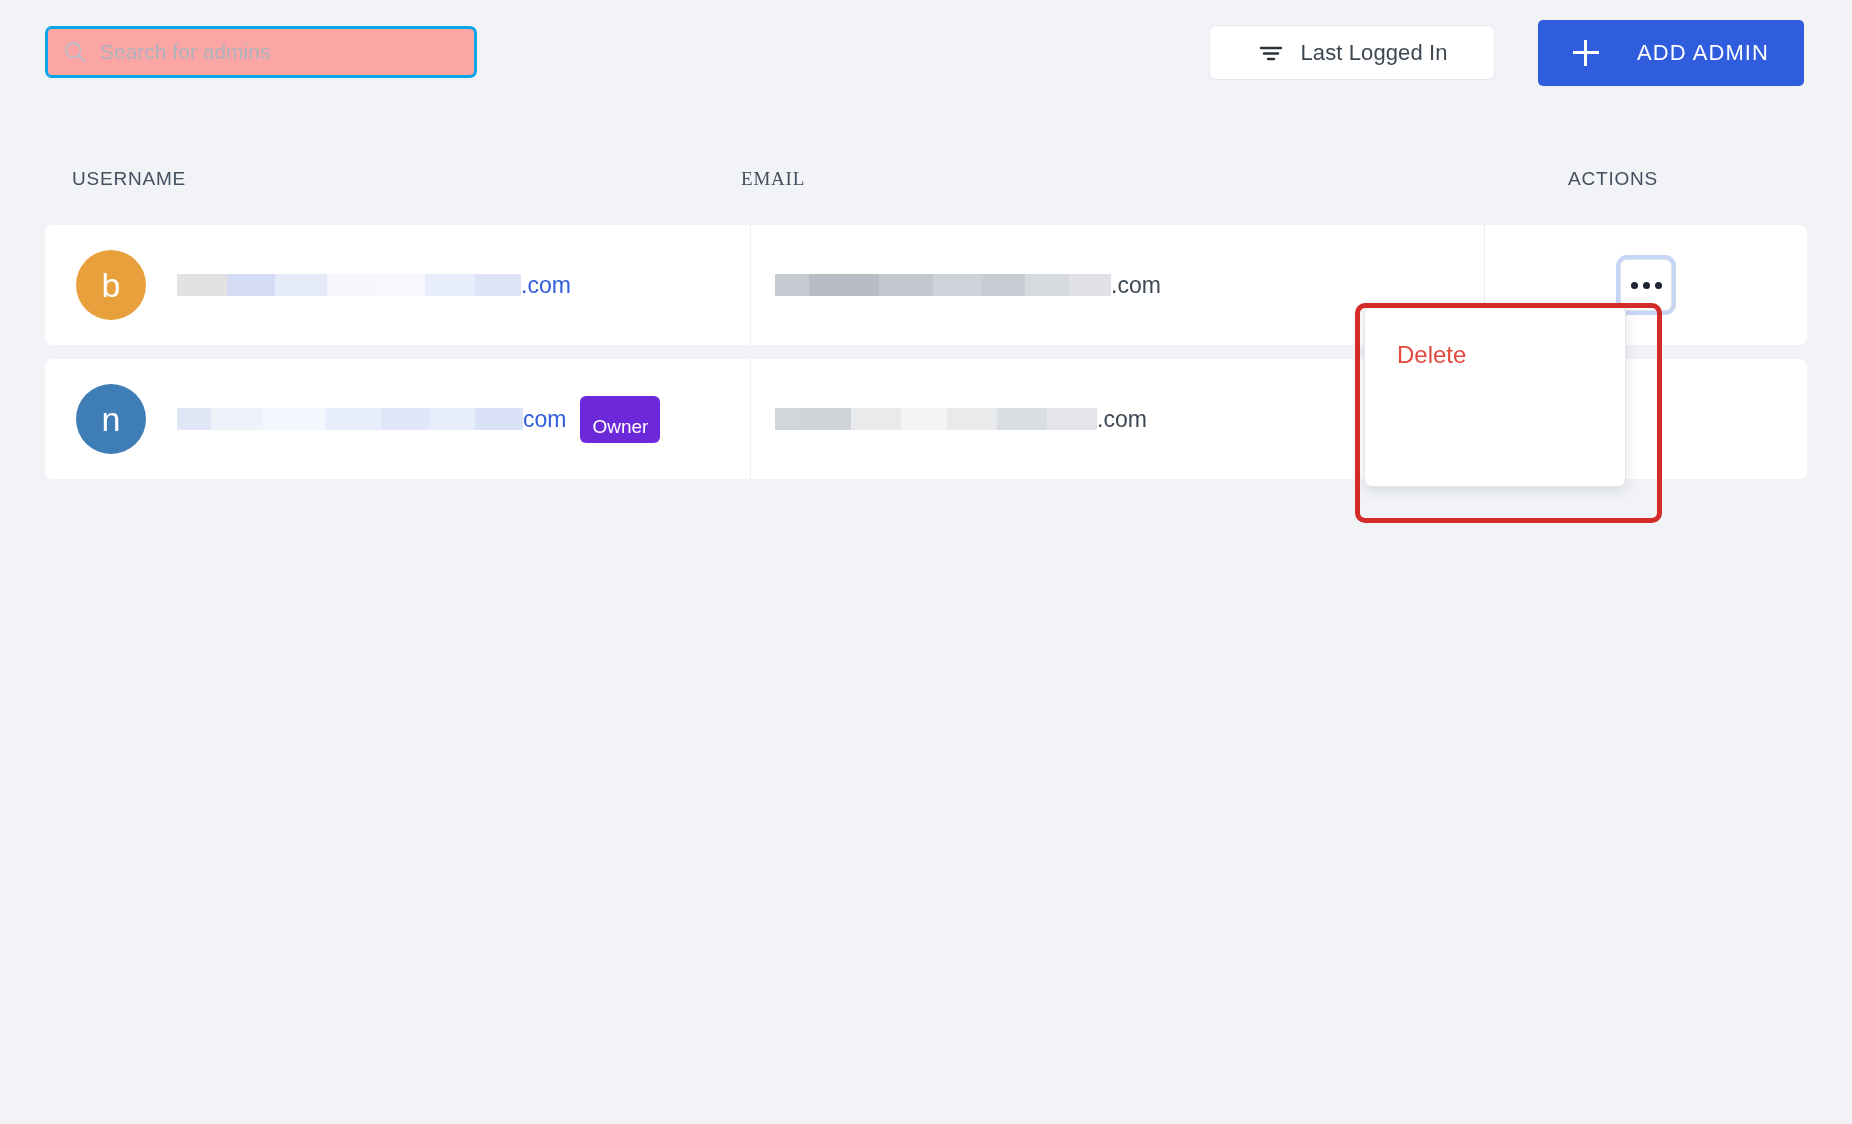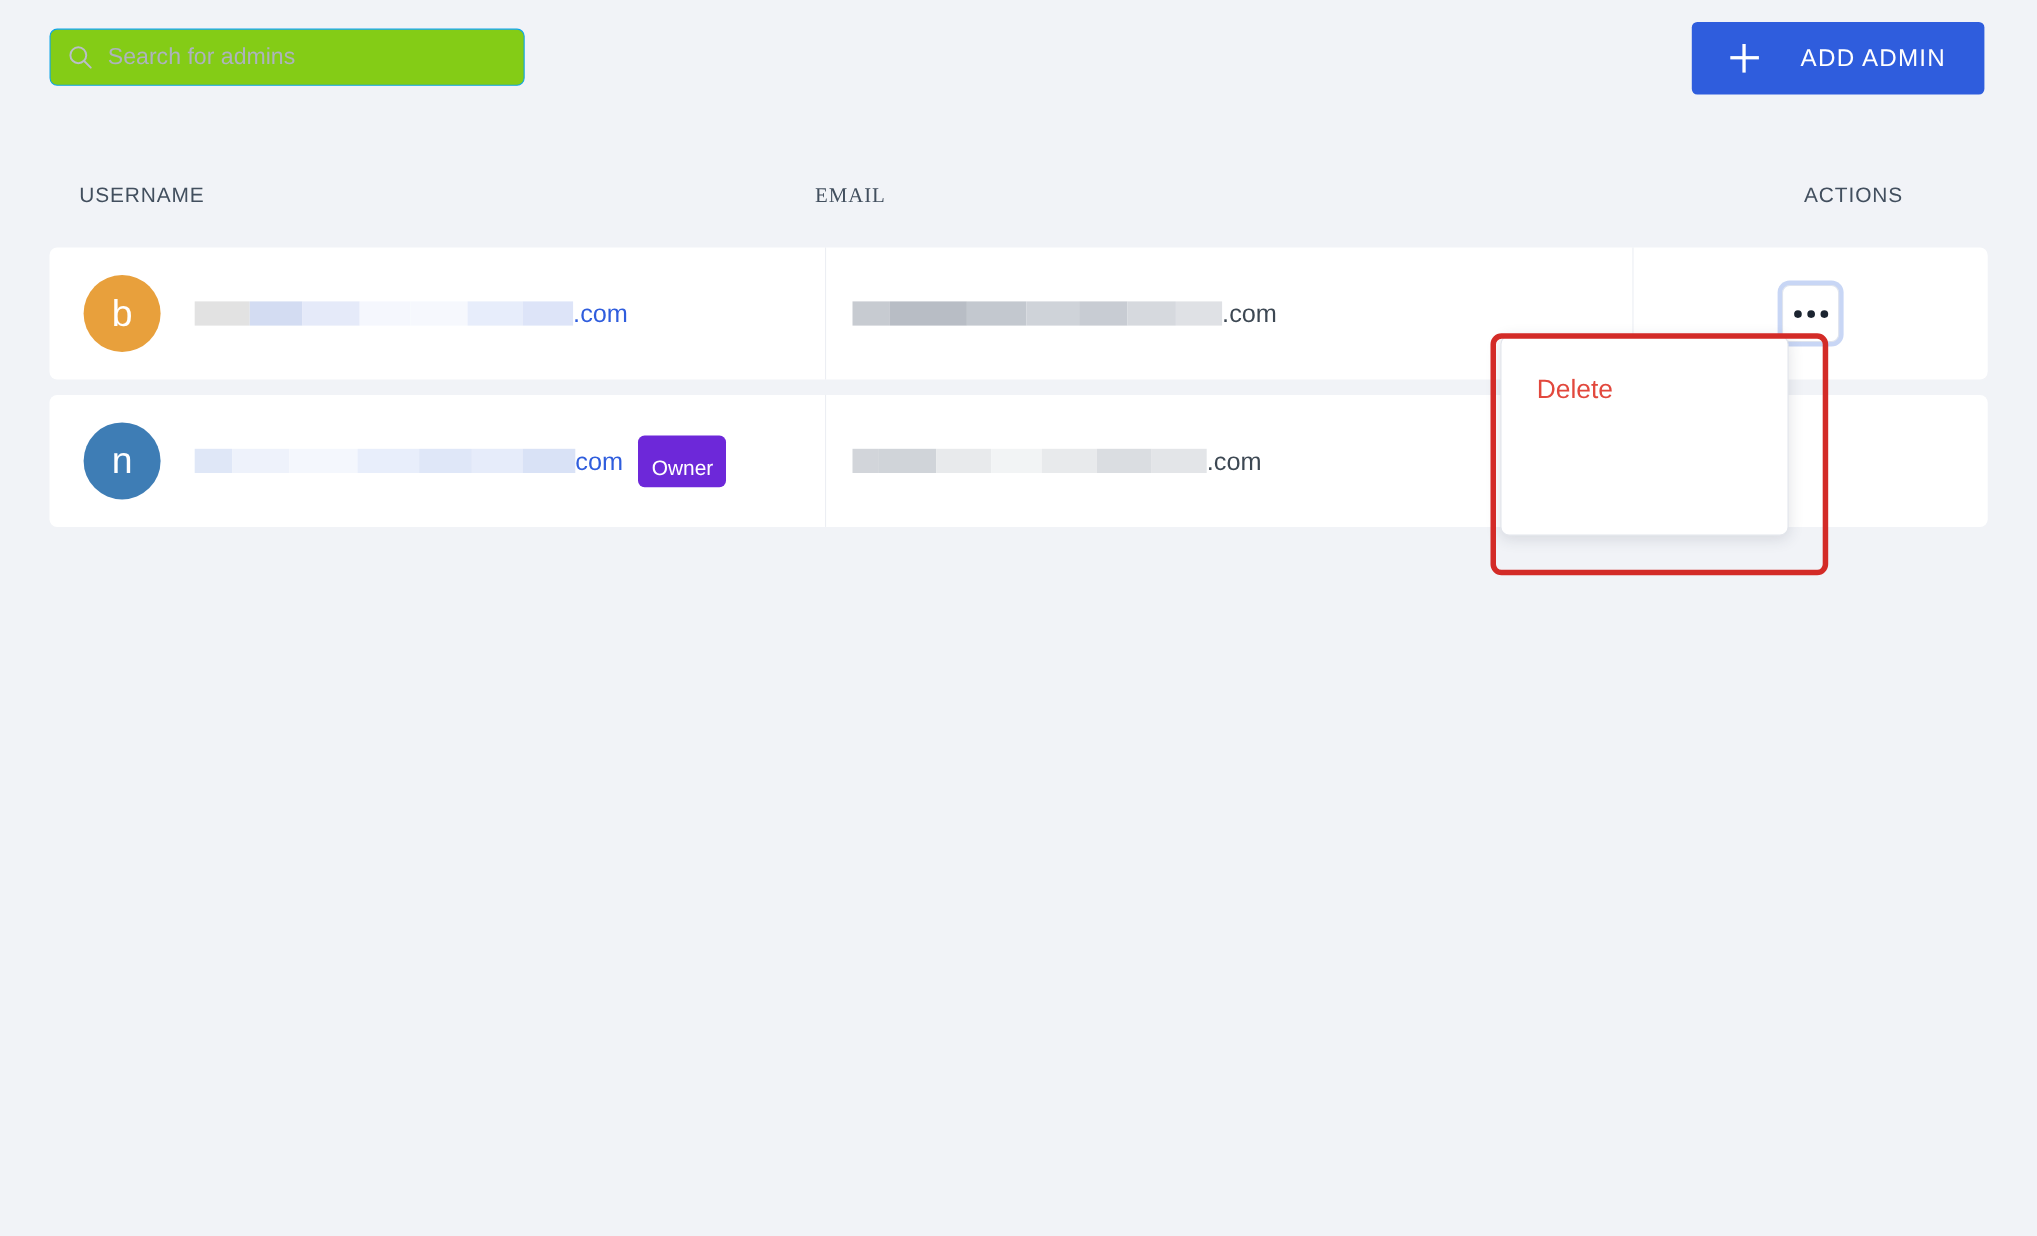--- a/index.html
+++ b/index.html
@@ -19,22 +19,22 @@
     top: 0; left: 0; right: 0;
     height: 102px;
   }
 
   .search-box {
     position: absolute;
     left: 45px;
     top: 26px;
     width: 432px;
     height: 52px;
-    background: #84cc16;
-    border: 1px solid #0ea5e9;
+    background: #fca5a5;
+    border: 3px solid #0ea5e9;
     border-radius: 7px;
     display: flex;
     align-items: center;
     padding: 0 16px;
   }
   .search-icon {
     width: 22px; height: 22px;
     flex: 0 0 22px;
     margin-right: 14px;
     display: block;
@@ -115,21 +115,21 @@
     height: 40px;
   }
   .col-head {
     position: absolute;
     font-size: 19px;
     letter-spacing: .8px;
     color: #424f5e;
   }
   .col-head.username { left: 72px; }
   .col-head.email    { left: 741px; font-family: Liberation Serif, serif; }
-  .col-head.actions  { left: 1640px; }
+  .col-head.actions  { left: 1568px; }
 
   
   .rows { position: absolute; top: 225px; left: 0; right: 0; }
   .row {
     position: relative;
     margin: 0 45px 14px 45px;
     height: 120px;
     background: #ffffff;
     border-radius: 7px;
     display: flex;
@@ -271,20 +271,28 @@
 <div class="topbar">
 
   <div class="search-box">
     <svg class="search-icon" viewBox="0 0 22 22">
       <circle cx="9.2" cy="9.2" r="7.2" fill="none" stroke="#b9bec7" stroke-width="1.8"></circle>
       <line x1="14.5" y1="14.5" x2="20.5" y2="20.5" stroke="#b9bec7" stroke-width="1.8" stroke-linecap="round"></line>
     </svg>
     <input class="search-input" type="text" placeholder="Search for admins" style="">
   </div>
 
+  <div class="sort-button">
+    <svg class="sort-icon" viewBox="0 0 28 28">
+      <line x1="4" y1="9" x2="24" y2="9" stroke="#2b323c" stroke-width="2.4" stroke-linecap="round"></line>
+      <line x1="7" y1="14.5" x2="21" y2="14.5" stroke="#2b323c" stroke-width="2.4" stroke-linecap="round"></line>
+      <line x1="11" y1="20" x2="17" y2="20" stroke="#2b323c" stroke-width="2.4" stroke-linecap="round"></line>
+    </svg>
+    <span class="sort-label">Last Logged In</span>
+  </div>
 
   <div class="add-admin-button">
     <span class="plus-icon"></span>
     <span class="add-admin-label">ADD ADMIN</span>
   </div>
 
 </div>
 
 <div class="table-head">
   <div class="col-head username">USERNAME</div>

